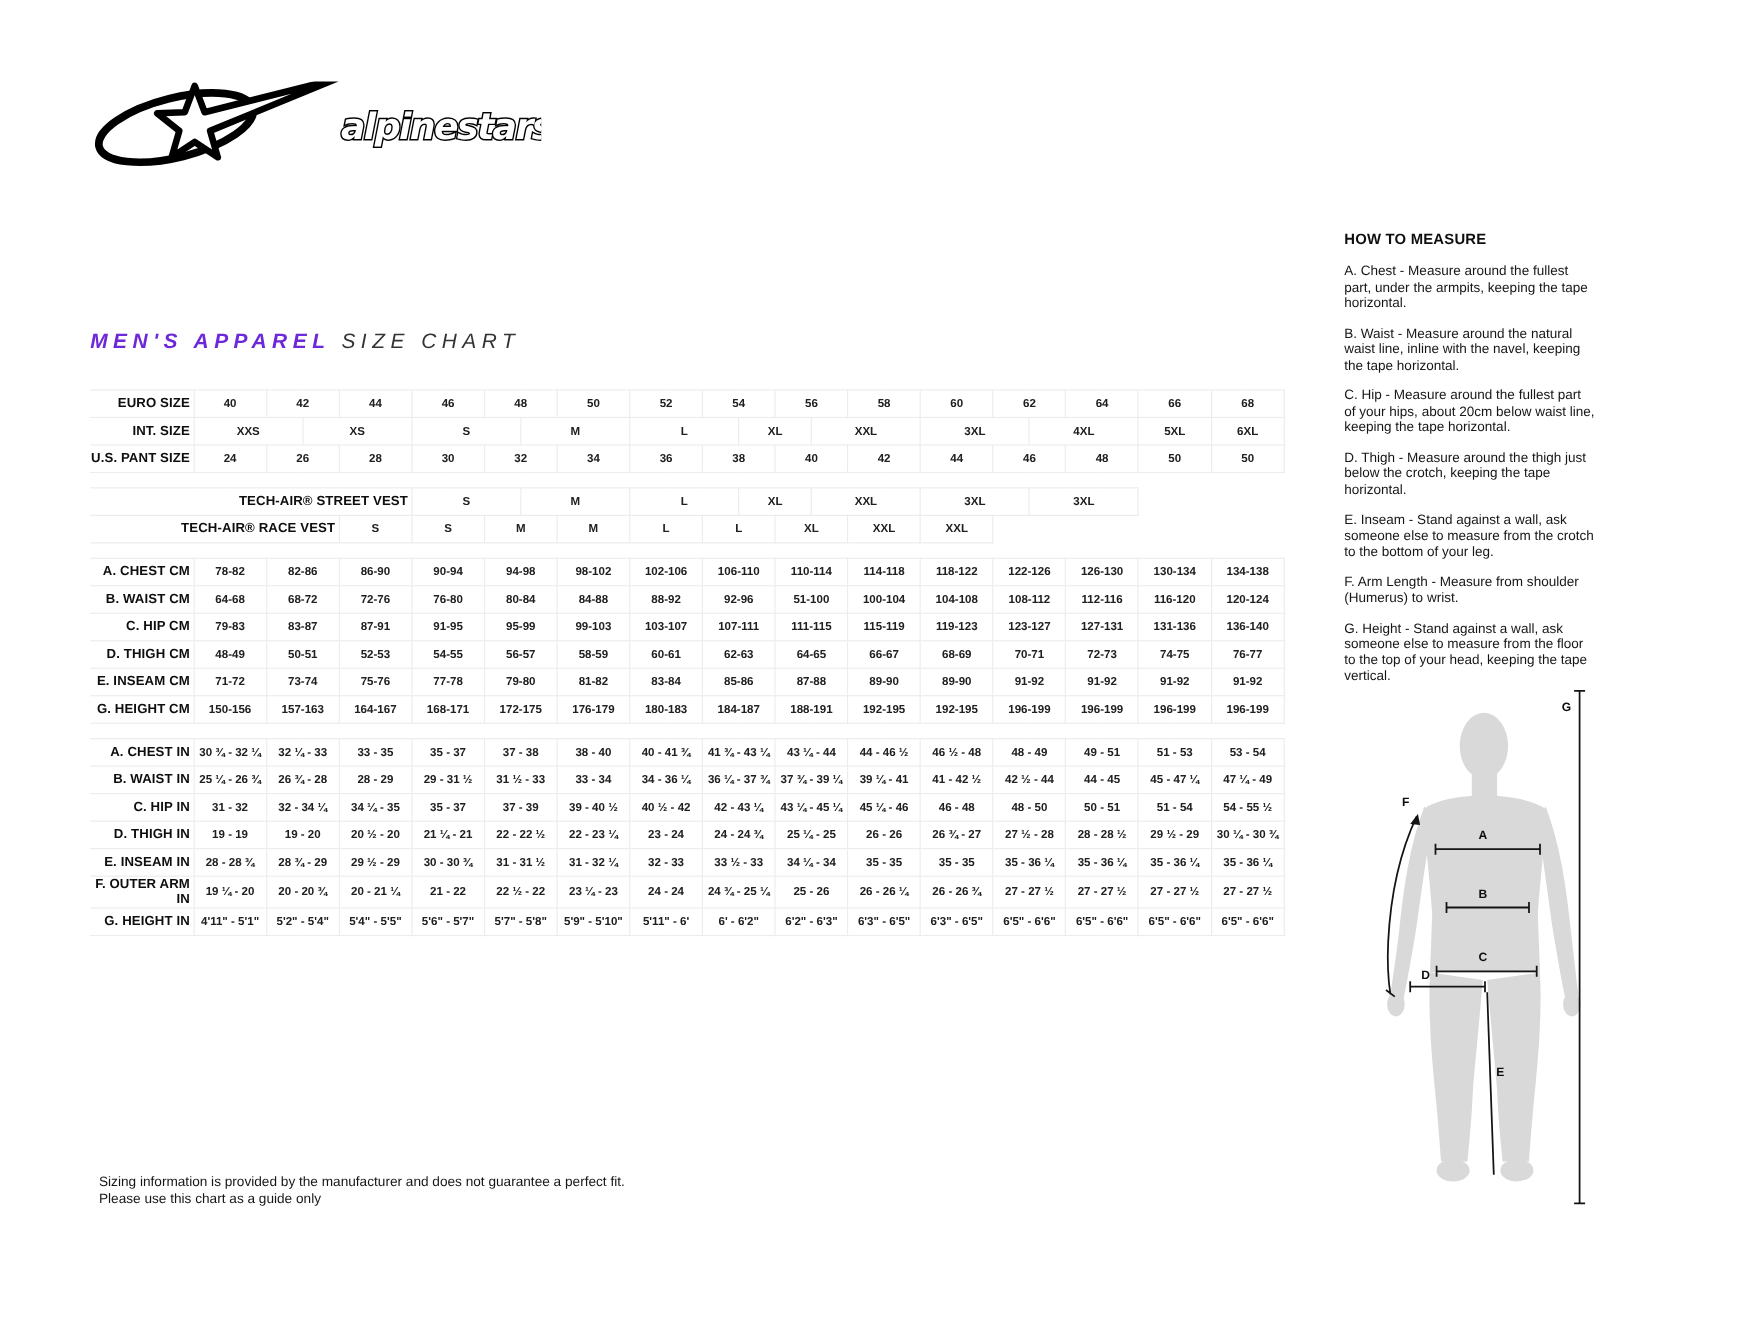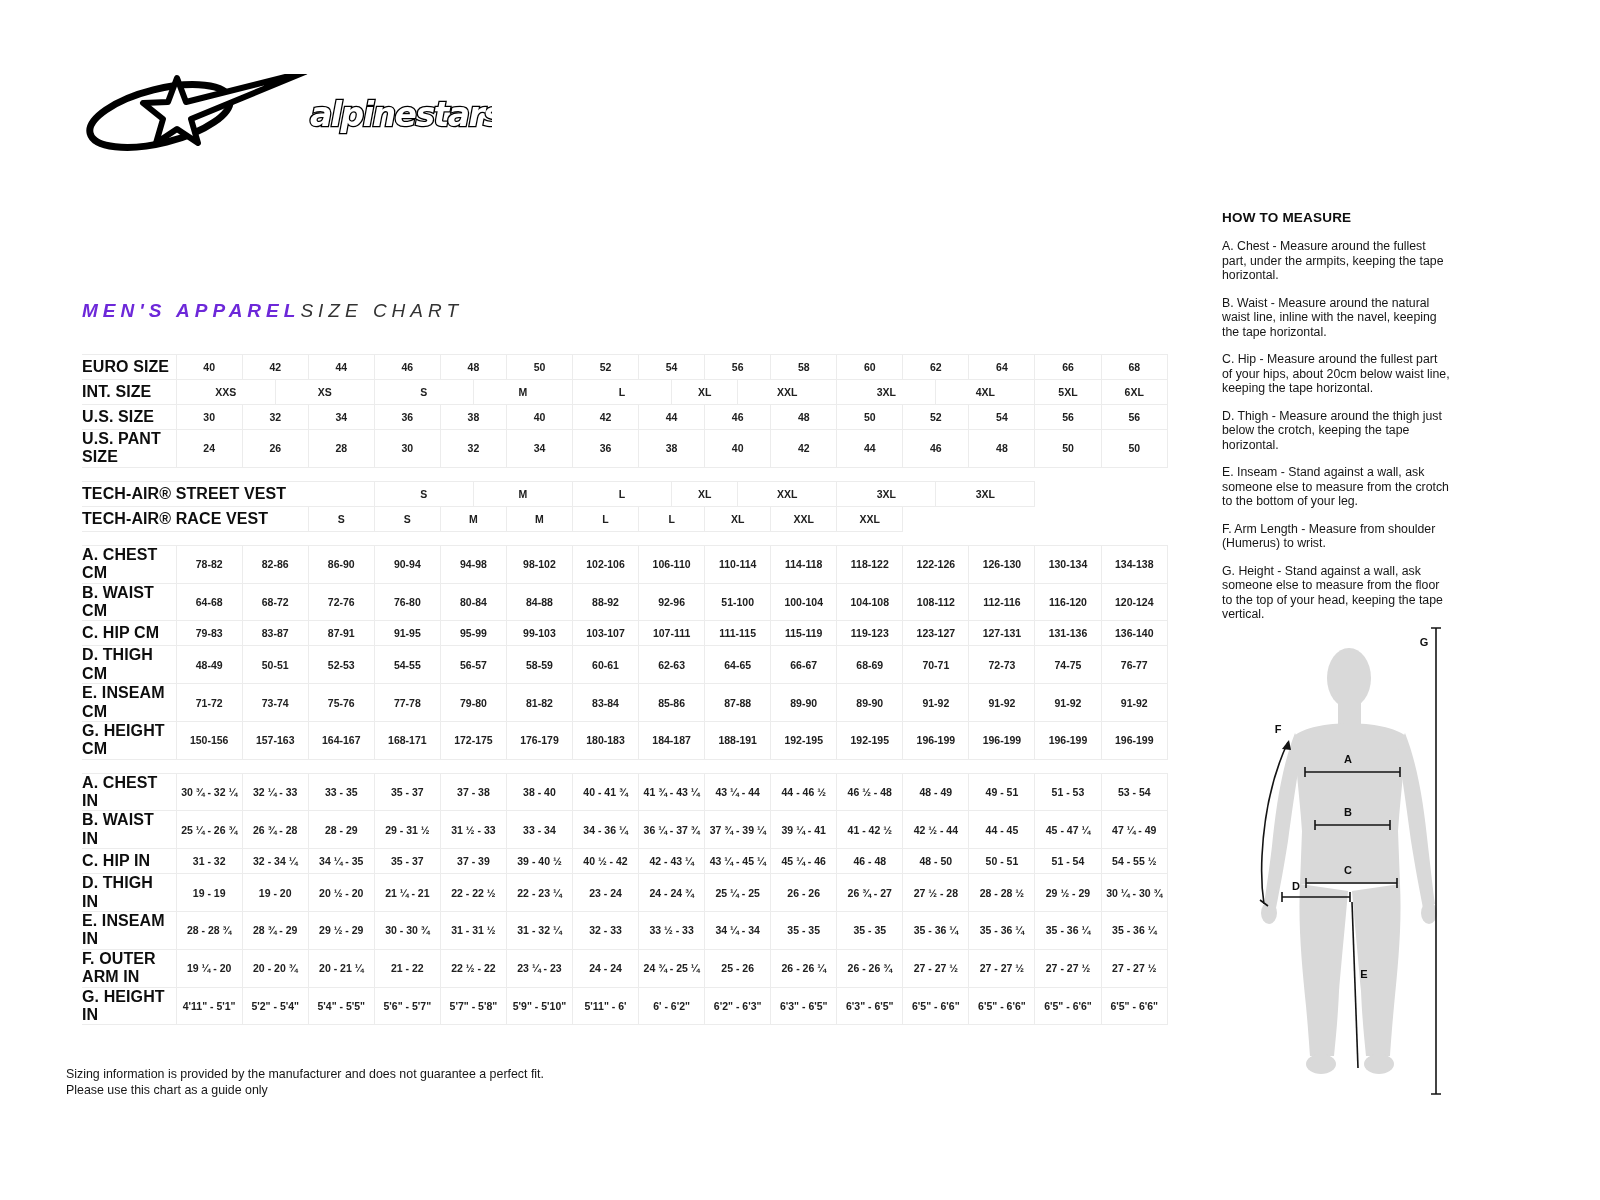--- a/index.html
+++ b/index.html
@@ -5,39 +5,39 @@
   html,body{margin:0;padding:0;}
   body{
     width:1600px;height:1200px;position:relative;background:#ffffff;
     font-family:"Liberation Sans", sans-serif;color:#111;overflow:hidden;
   }
   
   #logo{position:absolute;left:82px;top:74px;}
   
   #title{position:absolute;left:82px;top:300px;font-size:19px;font-style:italic;white-space:nowrap;}
   #title .main{font-weight:bold;letter-spacing:5px;color:#6d28d9;}
-  #title .sub{font-weight:400;letter-spacing:5px;color:#333;text-align:center;}
+  #title .sub{font-weight:400;letter-spacing:5px;color:#333;margin-left:10px;text-align:center;}
   
   #table-wrap{position:absolute;left:82px;top:354px;}
   table{border-collapse:collapse;table-layout:fixed;width:1086px;}
   td{border:1px solid #ececec;height:24px;padding:0;margin:0;
      font-size:10.5px;font-weight:bold;text-align:center;vertical-align:middle;
      white-space:nowrap;color:#202020;}
-  td.lbl{text-align:left;font-size:16px;white-space:normal;line-height:1.15;
+  td.lbl{text-align:right;font-size:12px;white-space:normal;line-height:1.15;
      color:#0e0e0e;border-left:none;padding-right:3px;letter-spacing:0.1px;}
   td.blank{border:none;}
   tr.gap td{border:none;height:13px;}
   
   #howto{position:absolute;left:1222px;top:194px;width:228px;}
   #howto h3{margin:16px 0 14px 0;font-size:13.5px;letter-spacing:0.2px;color:#0e0e0e;}
   #howto p{margin:12px 0 13px 0;font-size:12.3px;line-height:1.18;color:#161616;}
   
   #figure{position:absolute;left:1236px;top:616px;}
   
-  #disclaimer{position:absolute;left:66px;top:1066px;font-size:12.4px;line-height:1.32;color:#161616;}
+  #disclaimer{position:absolute;left:90px;top:1066px;font-size:12.4px;line-height:1.32;color:#161616;}
 </style>
 </head>
 <body>
 
 <svg id="logo" width="410" height="78" viewBox="0 0 410 78">
   <g>
     <ellipse cx="78" cy="42" rx="72" ry="27" transform="rotate(-14 78 42)" fill="none" stroke="#000" stroke-width="7"></ellipse>
     <polygon points="95,4 104,28 223,-2 109,45 116,69 95,55 74,69 81,45 61,29 86,28" fill="#ffffff" stroke="#000" stroke-width="6" stroke-linejoin="round"></polygon>
   </g>
   <text x="228" y="52" font-family="DejaVu Sans, sans-serif" font-style="italic" font-weight="bold" font-size="33" letter-spacing="-1.5" fill="#ffffff" stroke="#000" stroke-width="2.6" paint-order="stroke" style="paint-order:stroke;">alpinestars</text>
@@ -107,38 +107,20 @@
           <td colspan="3" class="val">XS</td>
           <td colspan="3" class="val">S</td>
           <td colspan="3" class="val">M</td>
           <td colspan="3" class="val">L</td>
           <td colspan="2" class="val">XL</td>
           <td colspan="3" class="val">XXL</td>
           <td colspan="3" class="val">3XL</td>
           <td colspan="3" class="val">4XL</td>
           <td colspan="2" class="val">5XL</td>
           <td colspan="2" class="val">6XL</td>
-        </tr>
-        <tr>
-          <td class="lbl" colspan="1">U.S. SIZE</td>
-          <td colspan="2" class="val">30</td>
-          <td colspan="2" class="val">32</td>
-          <td colspan="2" class="val">34</td>
-          <td colspan="2" class="val">36</td>
-          <td colspan="2" class="val">38</td>
-          <td colspan="2" class="val">40</td>
-          <td colspan="2" class="val">42</td>
-          <td colspan="2" class="val">44</td>
-          <td colspan="2" class="val">46</td>
-          <td colspan="2" class="val">48</td>
-          <td colspan="2" class="val">50</td>
-          <td colspan="2" class="val">52</td>
-          <td colspan="2" class="val">54</td>
-          <td colspan="2" class="val">56</td>
-          <td colspan="2" class="val">56</td>
         </tr>
         <tr>
           <td class="lbl" colspan="1">U.S. PANT SIZE</td>
           <td colspan="2" class="val">24</td>
           <td colspan="2" class="val">26</td>
           <td colspan="2" class="val">28</td>
           <td colspan="2" class="val">30</td>
           <td colspan="2" class="val">32</td>
           <td colspan="2" class="val">34</td>
           <td colspan="2" class="val">36</td>

